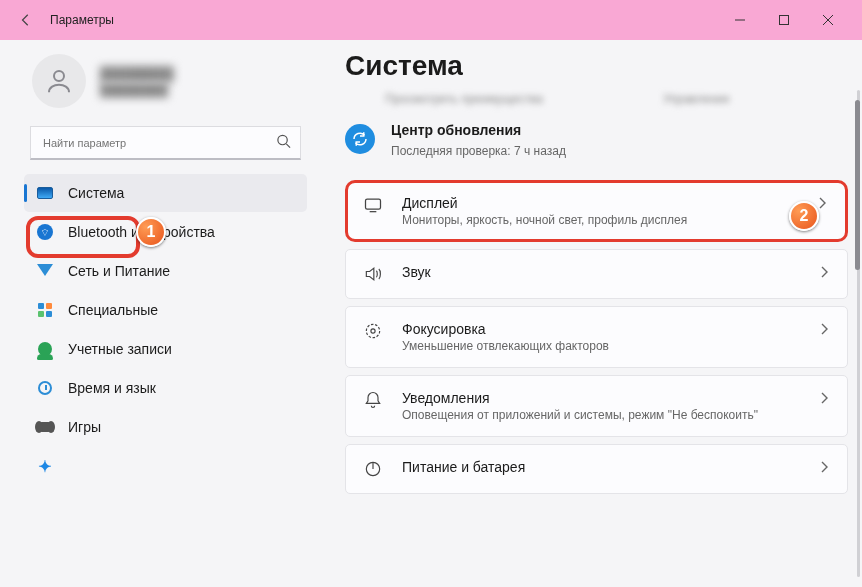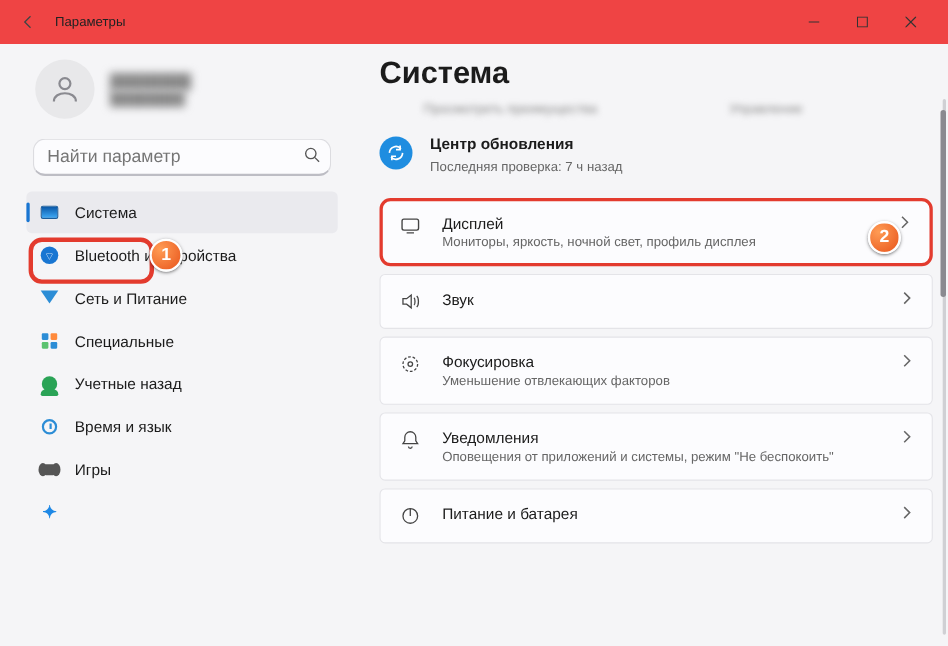--- a/index.html
+++ b/index.html
@@ -9,21 +9,21 @@
       width: 862px;
       height: 587px;
       overflow: hidden;
       position: relative;
     }
     .titlebar {
       height: 40px;
       display: flex;
       align-items: center;
       padding: 16px 12px;
-      background: #ef4444;
+      background: #f9a8d4;
     }
     .back-btn {
       width: 28px; height: 28px; display: flex; align-items: center; justify-content: center;
       cursor: pointer; border-radius: 4px;
     }
     .titlebar-title { margin-left: 10px; font-size: 12px; color: #222; }
     .win-controls { margin-left: auto; display: flex; gap: 0; }
     .win-btn { width: 44px; height: 30px; display: flex; align-items: center; justify-content: center; cursor: pointer; }
 
     .layout { display: flex; height: calc(100% - 40px); }
@@ -32,22 +32,22 @@
     .profile { display: flex; align-items: center; gap: 14px; padding: 6px 8px 16px 8px; }
     .avatar {
       width: 54px; height: 54px; border-radius: 50%; background: #e8e8ea;
       display: flex; align-items: center; justify-content: center; color: #8a8a90;
     }
     .profile-text .blur { filter: blur(4px); color: #888; font-size: 12px; }
     .profile-text .blur.name { font-size: 13px; font-weight: 600; margin-bottom: 2px; }
 
     .search-wrap { position: relative; margin: 2px 6px 14px 6px; }
     .search {
-      width: 100%; height: 34px; border: 1px solid #dcdce0; border-radius: 11px;
-      background: #fcfcfe; padding: 0 36px 0 12px; font-size: 16px; outline: none;
+      width: 100%; height: 34px; border: 1px solid #dcdce0; border-radius: 0;
+      background: #fcfcfe; padding: 0 36px 0 12px; font-size: 11px; outline: none;
       border-bottom: 2px solid #bdbdc4;
     }
     .search-icon { position: absolute; right: 10px; top: 50%; transform: translateY(-50%); color: #555; }
 
     .nav { display: flex; flex-direction: column; gap: 1px; }
     .nav-item {
       height: 38px; display: flex; align-items: center; gap: 14px; padding: 0 12px;
       border-radius: 5px; cursor: pointer; font-size: 14px; color: #1b1b1b;
     }
     .nav-item.active { background: #eaeaee; position: relative; }
@@ -193,21 +193,21 @@
               <span></span>
               <span></span>
             </span>
           </span>
           <span>Специальные</span>
         </div>
         <div class="nav-item">
           <span class="nav-icon">
             <span class="ic-acct"></span>
           </span>
-          <span>Учетные назад</span>
+          <span>Учетные записи</span>
         </div>
         <div class="nav-item">
           <span class="nav-icon">
             <span class="ic-time"></span>
           </span>
           <span>Время и язык</span>
         </div>
         <div class="nav-item">
           <span class="nav-icon">
             <span class="ic-game"></span>

